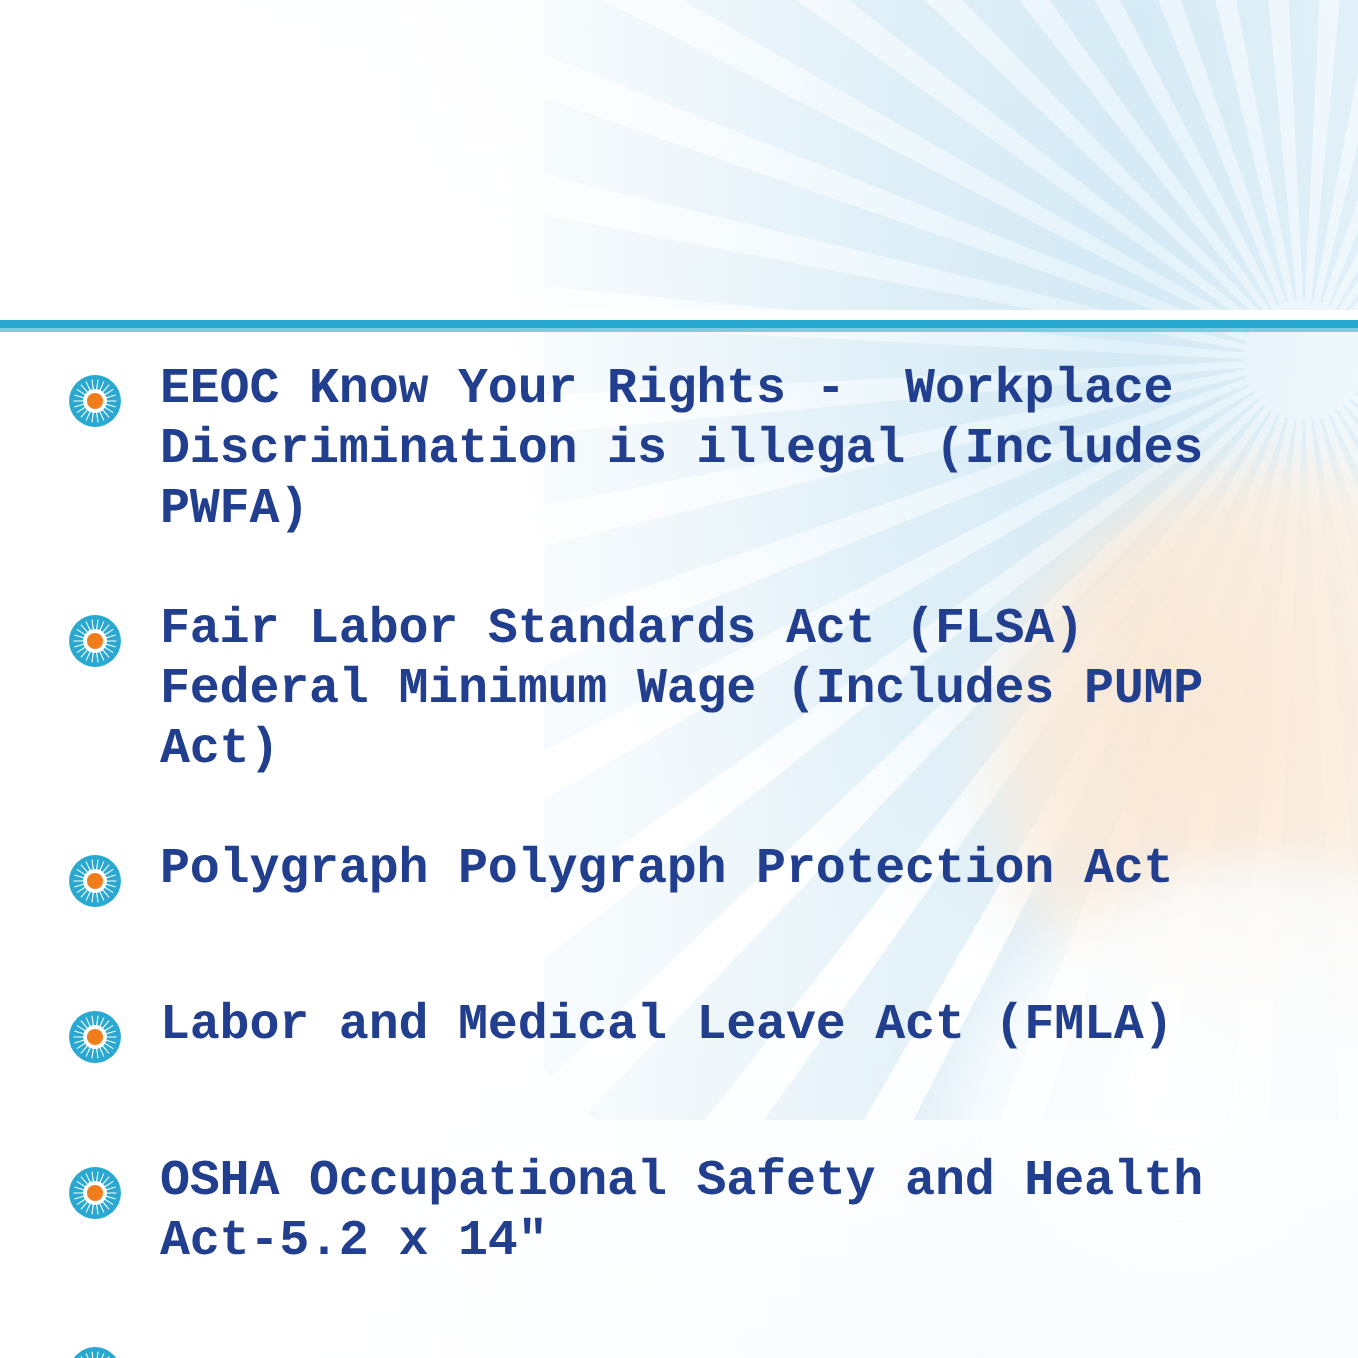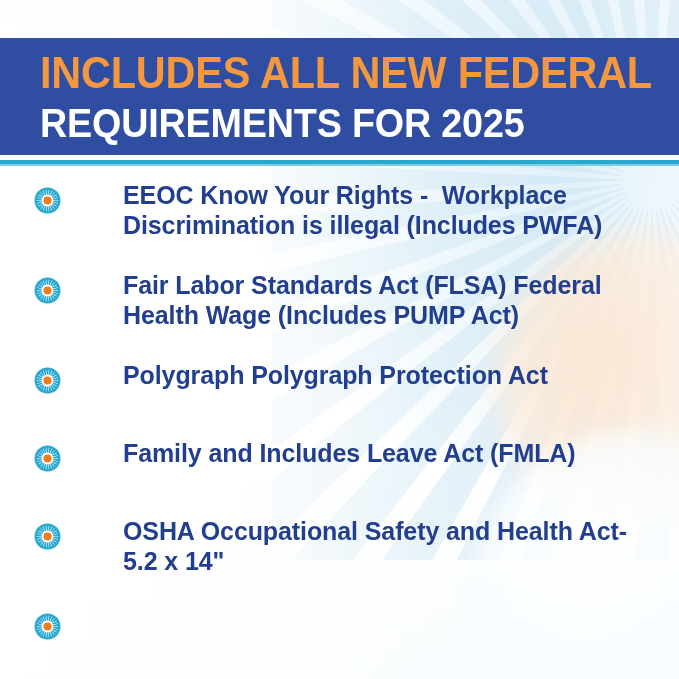--- a/index.html
+++ b/index.html
@@ -182,28 +182,27 @@
     width: 27px;
     height: 27px;
     margin-top: 7px;
     margin-right: 19px;
   }
   .bullet svg { display: block; width: 27px; height: 27px; }
 
   .item-text {
     flex: 1 1 auto;
     color: #213f8e;
-    font-family: Liberation Sans, sans-serif;
+    font-family: Liberation Mono, monospace;
     font-weight: bold;
     font-size: 25px;
     line-height: 30px;
     letter-spacing: -0.1px;
     white-space: pre-wrap;
     max-width: 560px;
-    margin-left: 43px;
   }
 
   
   .gap-lg { margin-bottom: 30px; }
   .gap-xl { margin-bottom: 36px; }
 </style>
 </head>
 <body>
 
 <div id="poster">
@@ -216,24 +215,20 @@
       <g id="rayset" fill="#b9dcef">
           <path d="M410.0,379.5L899.4,355.7L899.4,404.3L410.0,380.5ZM409.8,383.7L897.6,429.8L890.7,478.0L409.6,384.8ZM408.9,387.9L885.2,503.0L871.5,549.7L408.6,389.0ZM407.5,392.0L862.6,573.7L842.4,617.9L407.1,393.0ZM405.5,395.8L830.1,640.4L803.8,681.3L404.9,396.7ZM403.0,399.2L788.5,701.8L756.6,738.5L402.3,400.1ZM400.1,402.3L738.5,756.6L701.8,788.5L399.2,403.0ZM396.7,404.9L681.3,803.8L640.4,830.1L395.8,405.5ZM393.0,407.1L617.9,842.4L573.7,862.6L392.0,407.5ZM389.0,408.6L549.7,871.5L503.0,885.2L387.9,408.9ZM384.8,409.6L478.0,890.7L429.8,897.6L383.7,409.8ZM380.5,410.0L404.3,899.4L355.7,899.4L379.5,410.0ZM376.3,409.8L330.2,897.6L282.0,890.7L375.2,409.6ZM372.1,408.9L257.0,885.2L210.3,871.5L371.0,408.6ZM368.0,407.5L186.3,862.6L142.1,842.4L367.0,407.1ZM364.2,405.5L119.6,830.1L78.7,803.8L363.3,404.9ZM360.8,403.0L58.2,788.5L21.5,756.6L359.9,402.3ZM357.7,400.1L3.4,738.5L-28.5,701.8L357.0,399.2ZM355.1,396.7L-43.8,681.3L-70.1,640.4L354.5,395.8ZM352.9,393.0L-82.4,617.9L-102.6,573.7L352.5,392.0ZM351.4,389.0L-111.5,549.7L-125.2,503.0L351.1,387.9ZM350.4,384.8L-130.7,478.0L-137.6,429.8L350.2,383.7ZM350.0,380.5L-139.4,404.3L-139.4,355.7L350.0,379.5ZM350.2,376.3L-137.6,330.2L-130.7,282.0L350.4,375.2ZM351.1,372.1L-125.2,257.0L-111.5,210.3L351.4,371.0ZM352.5,368.0L-102.6,186.3L-82.4,142.1L352.9,367.0ZM354.5,364.2L-70.1,119.6L-43.8,78.7L355.1,363.3ZM357.0,360.8L-28.5,58.2L3.4,21.5L357.7,359.9ZM359.9,357.7L21.5,3.4L58.2,-28.5L360.8,357.0ZM363.3,355.1L78.7,-43.8L119.6,-70.1L364.2,354.5ZM367.0,352.9L142.1,-82.4L186.3,-102.6L368.0,352.5ZM371.0,351.4L210.3,-111.5L257.0,-125.2L372.1,351.1ZM375.2,350.4L282.0,-130.7L330.2,-137.6L376.3,350.2ZM379.5,350.0L355.7,-139.4L404.3,-139.4L380.5,350.0ZM383.7,350.2L429.8,-137.6L478.0,-130.7L384.8,350.4ZM387.9,351.1L503.0,-125.2L549.7,-111.5L389.0,351.4ZM392.0,352.5L573.7,-102.6L617.9,-82.4L393.0,352.9ZM395.8,354.5L640.4,-70.1L681.3,-43.8L396.7,355.1ZM399.2,357.0L701.8,-28.5L738.5,3.4L400.1,357.7ZM402.3,359.9L756.6,21.5L788.5,58.2L403.0,360.8ZM404.9,363.3L803.8,78.7L830.1,119.6L405.5,364.2ZM407.1,367.0L842.4,142.1L862.6,186.3L407.5,368.0ZM408.6,371.0L871.5,210.3L885.2,257.0L408.9,372.1ZM409.6,375.2L890.7,282.0L897.6,330.2L409.8,376.3Z" fill="#b5daee"></path>
         </g>
     </svg>
   </div>
 
   <div class="bg-peach"></div>
   <div class="bg-veil"></div>
   <div class="bg-streak"></div>
 
-  <div class="banner">
-    <div class="banner-line1">INCLUDES ALL NEW FEDERAL</div>
-    <div class="banner-line2">REQUIREMENTS FOR 2025</div>
-  </div>
 
   <div class="rule-white"></div>
   <div class="rule-cyan"></div>
   <div class="rule-cyan-soft"></div>
 
   <div class="list">
 
     <div class="list-item gap-lg">
       <span class="bullet">
           <svg viewBox="0 0 100 100">
@@ -252,21 +247,21 @@
       <span class="bullet">
           <svg viewBox="0 0 100 100">
             <circle cx="50" cy="50" r="48" fill="#29a9d1"></circle>
             <g>
               <path d="M69.97,48.90L89.99,49.01L89.99,50.99L69.97,51.10ZM69.47,54.57L88.65,60.32L88.09,62.22L68.85,56.68ZM67.39,59.87L84.18,70.79L83.10,72.45L66.21,61.72ZM63.91,64.37L76.93,79.57L75.44,80.87L62.25,65.81ZM59.30,67.71L67.51,85.96L65.71,86.79L57.30,68.62ZM53.93,69.61L56.67,89.44L54.71,89.72L51.75,69.92ZM48.25,69.92L45.29,89.72L43.33,89.44L46.07,69.61ZM42.70,68.62L34.29,86.79L32.49,85.96L40.70,67.71ZM37.75,65.81L24.56,80.87L23.07,79.57L36.09,64.37ZM33.79,61.72L16.90,72.45L15.82,70.79L32.61,59.87ZM31.15,56.68L11.91,62.22L11.35,60.32L30.53,54.57ZM30.03,51.10L10.01,50.99L10.01,49.01L30.03,48.90ZM30.53,45.43L11.35,39.68L11.91,37.78L31.15,43.32ZM32.61,40.13L15.82,29.21L16.90,27.55L33.79,38.28ZM36.09,35.63L23.07,20.43L24.56,19.13L37.75,34.19ZM40.70,32.29L32.49,14.04L34.29,13.21L42.70,31.38ZM46.07,30.39L43.33,10.56L45.29,10.28L48.25,30.08ZM51.75,30.08L54.71,10.28L56.67,10.56L53.93,30.39ZM57.30,31.38L65.71,13.21L67.51,14.04L59.30,32.29ZM62.25,34.19L75.44,19.13L76.93,20.43L63.91,35.63ZM66.21,38.28L83.10,27.55L84.18,29.21L67.39,40.13ZM68.85,43.32L88.09,37.78L88.65,39.68L69.47,45.43Z" fill="#ffffff"></path>
             </g>
             <circle cx="50" cy="50" r="22" fill="#ffffff"></circle>
             <circle cx="50" cy="50" r="15" fill="#f07d1a"></circle>
           </svg>
         </span>
-      <span class="item-text">Fair Labor Standards Act (FLSA) Federal Health Wage (Includes PUMP Act)</span>
+      <span class="item-text">Fair Labor Standards Act (FLSA) Federal Minimum Wage (Includes PUMP Act)</span>
     </div>
 
     <div class="list-item gap-xl">
       <span class="bullet">
           <svg viewBox="0 0 100 100">
             <circle cx="50" cy="50" r="48" fill="#29a9d1"></circle>
             <g>
               <path d="M69.97,48.90L89.99,49.01L89.99,50.99L69.97,51.10ZM69.47,54.57L88.65,60.32L88.09,62.22L68.85,56.68ZM67.39,59.87L84.18,70.79L83.10,72.45L66.21,61.72ZM63.91,64.37L76.93,79.57L75.44,80.87L62.25,65.81ZM59.30,67.71L67.51,85.96L65.71,86.79L57.30,68.62ZM53.93,69.61L56.67,89.44L54.71,89.72L51.75,69.92ZM48.25,69.92L45.29,89.72L43.33,89.44L46.07,69.61ZM42.70,68.62L34.29,86.79L32.49,85.96L40.70,67.71ZM37.75,65.81L24.56,80.87L23.07,79.57L36.09,64.37ZM33.79,61.72L16.90,72.45L15.82,70.79L32.61,59.87ZM31.15,56.68L11.91,62.22L11.35,60.32L30.53,54.57ZM30.03,51.10L10.01,50.99L10.01,49.01L30.03,48.90ZM30.53,45.43L11.35,39.68L11.91,37.78L31.15,43.32ZM32.61,40.13L15.82,29.21L16.90,27.55L33.79,38.28ZM36.09,35.63L23.07,20.43L24.56,19.13L37.75,34.19ZM40.70,32.29L32.49,14.04L34.29,13.21L42.70,31.38ZM46.07,30.39L43.33,10.56L45.29,10.28L48.25,30.08ZM51.75,30.08L54.71,10.28L56.67,10.56L53.93,30.39ZM57.30,31.38L65.71,13.21L67.51,14.04L59.30,32.29ZM62.25,34.19L75.44,19.13L76.93,20.43L63.91,35.63ZM66.21,38.28L83.10,27.55L84.18,29.21L67.39,40.13ZM68.85,43.32L88.09,37.78L88.65,39.68L69.47,45.43Z" fill="#ffffff"></path>
             </g>
             <circle cx="50" cy="50" r="22" fill="#ffffff"></circle>
@@ -280,21 +275,21 @@
       <span class="bullet">
           <svg viewBox="0 0 100 100">
             <circle cx="50" cy="50" r="48" fill="#29a9d1"></circle>
             <g>
               <path d="M69.97,48.90L89.99,49.01L89.99,50.99L69.97,51.10ZM69.47,54.57L88.65,60.32L88.09,62.22L68.85,56.68ZM67.39,59.87L84.18,70.79L83.10,72.45L66.21,61.72ZM63.91,64.37L76.93,79.57L75.44,80.87L62.25,65.81ZM59.30,67.71L67.51,85.96L65.71,86.79L57.30,68.62ZM53.93,69.61L56.67,89.44L54.71,89.72L51.75,69.92ZM48.25,69.92L45.29,89.72L43.33,89.44L46.07,69.61ZM42.70,68.62L34.29,86.79L32.49,85.96L40.70,67.71ZM37.75,65.81L24.56,80.87L23.07,79.57L36.09,64.37ZM33.79,61.72L16.90,72.45L15.82,70.79L32.61,59.87ZM31.15,56.68L11.91,62.22L11.35,60.32L30.53,54.57ZM30.03,51.10L10.01,50.99L10.01,49.01L30.03,48.90ZM30.53,45.43L11.35,39.68L11.91,37.78L31.15,43.32ZM32.61,40.13L15.82,29.21L16.90,27.55L33.79,38.28ZM36.09,35.63L23.07,20.43L24.56,19.13L37.75,34.19ZM40.70,32.29L32.49,14.04L34.29,13.21L42.70,31.38ZM46.07,30.39L43.33,10.56L45.29,10.28L48.25,30.08ZM51.75,30.08L54.71,10.28L56.67,10.56L53.93,30.39ZM57.30,31.38L65.71,13.21L67.51,14.04L59.30,32.29ZM62.25,34.19L75.44,19.13L76.93,20.43L63.91,35.63ZM66.21,38.28L83.10,27.55L84.18,29.21L67.39,40.13ZM68.85,43.32L88.09,37.78L88.65,39.68L69.47,45.43Z" fill="#ffffff"></path>
             </g>
             <circle cx="50" cy="50" r="22" fill="#ffffff"></circle>
             <circle cx="50" cy="50" r="15" fill="#f07d1a"></circle>
           </svg>
         </span>
-      <span class="item-text">Family and Includes Leave Act (FMLA)</span>
+      <span class="item-text">Labor and Medical Leave Act (FMLA)</span>
     </div>
 
     <div class="list-item gap-lg">
       <span class="bullet">
           <svg viewBox="0 0 100 100">
             <circle cx="50" cy="50" r="48" fill="#29a9d1"></circle>
             <g>
               <path d="M69.97,48.90L89.99,49.01L89.99,50.99L69.97,51.10ZM69.47,54.57L88.65,60.32L88.09,62.22L68.85,56.68ZM67.39,59.87L84.18,70.79L83.10,72.45L66.21,61.72ZM63.91,64.37L76.93,79.57L75.44,80.87L62.25,65.81ZM59.30,67.71L67.51,85.96L65.71,86.79L57.30,68.62ZM53.93,69.61L56.67,89.44L54.71,89.72L51.75,69.92ZM48.25,69.92L45.29,89.72L43.33,89.44L46.07,69.61ZM42.70,68.62L34.29,86.79L32.49,85.96L40.70,67.71ZM37.75,65.81L24.56,80.87L23.07,79.57L36.09,64.37ZM33.79,61.72L16.90,72.45L15.82,70.79L32.61,59.87ZM31.15,56.68L11.91,62.22L11.35,60.32L30.53,54.57ZM30.03,51.10L10.01,50.99L10.01,49.01L30.03,48.90ZM30.53,45.43L11.35,39.68L11.91,37.78L31.15,43.32ZM32.61,40.13L15.82,29.21L16.90,27.55L33.79,38.28ZM36.09,35.63L23.07,20.43L24.56,19.13L37.75,34.19ZM40.70,32.29L32.49,14.04L34.29,13.21L42.70,31.38ZM46.07,30.39L43.33,10.56L45.29,10.28L48.25,30.08ZM51.75,30.08L54.71,10.28L56.67,10.56L53.93,30.39ZM57.30,31.38L65.71,13.21L67.51,14.04L59.30,32.29ZM62.25,34.19L75.44,19.13L76.93,20.43L63.91,35.63ZM66.21,38.28L83.10,27.55L84.18,29.21L67.39,40.13ZM68.85,43.32L88.09,37.78L88.65,39.68L69.47,45.43Z" fill="#ffffff"></path>
             </g>
             <circle cx="50" cy="50" r="22" fill="#ffffff"></circle>

